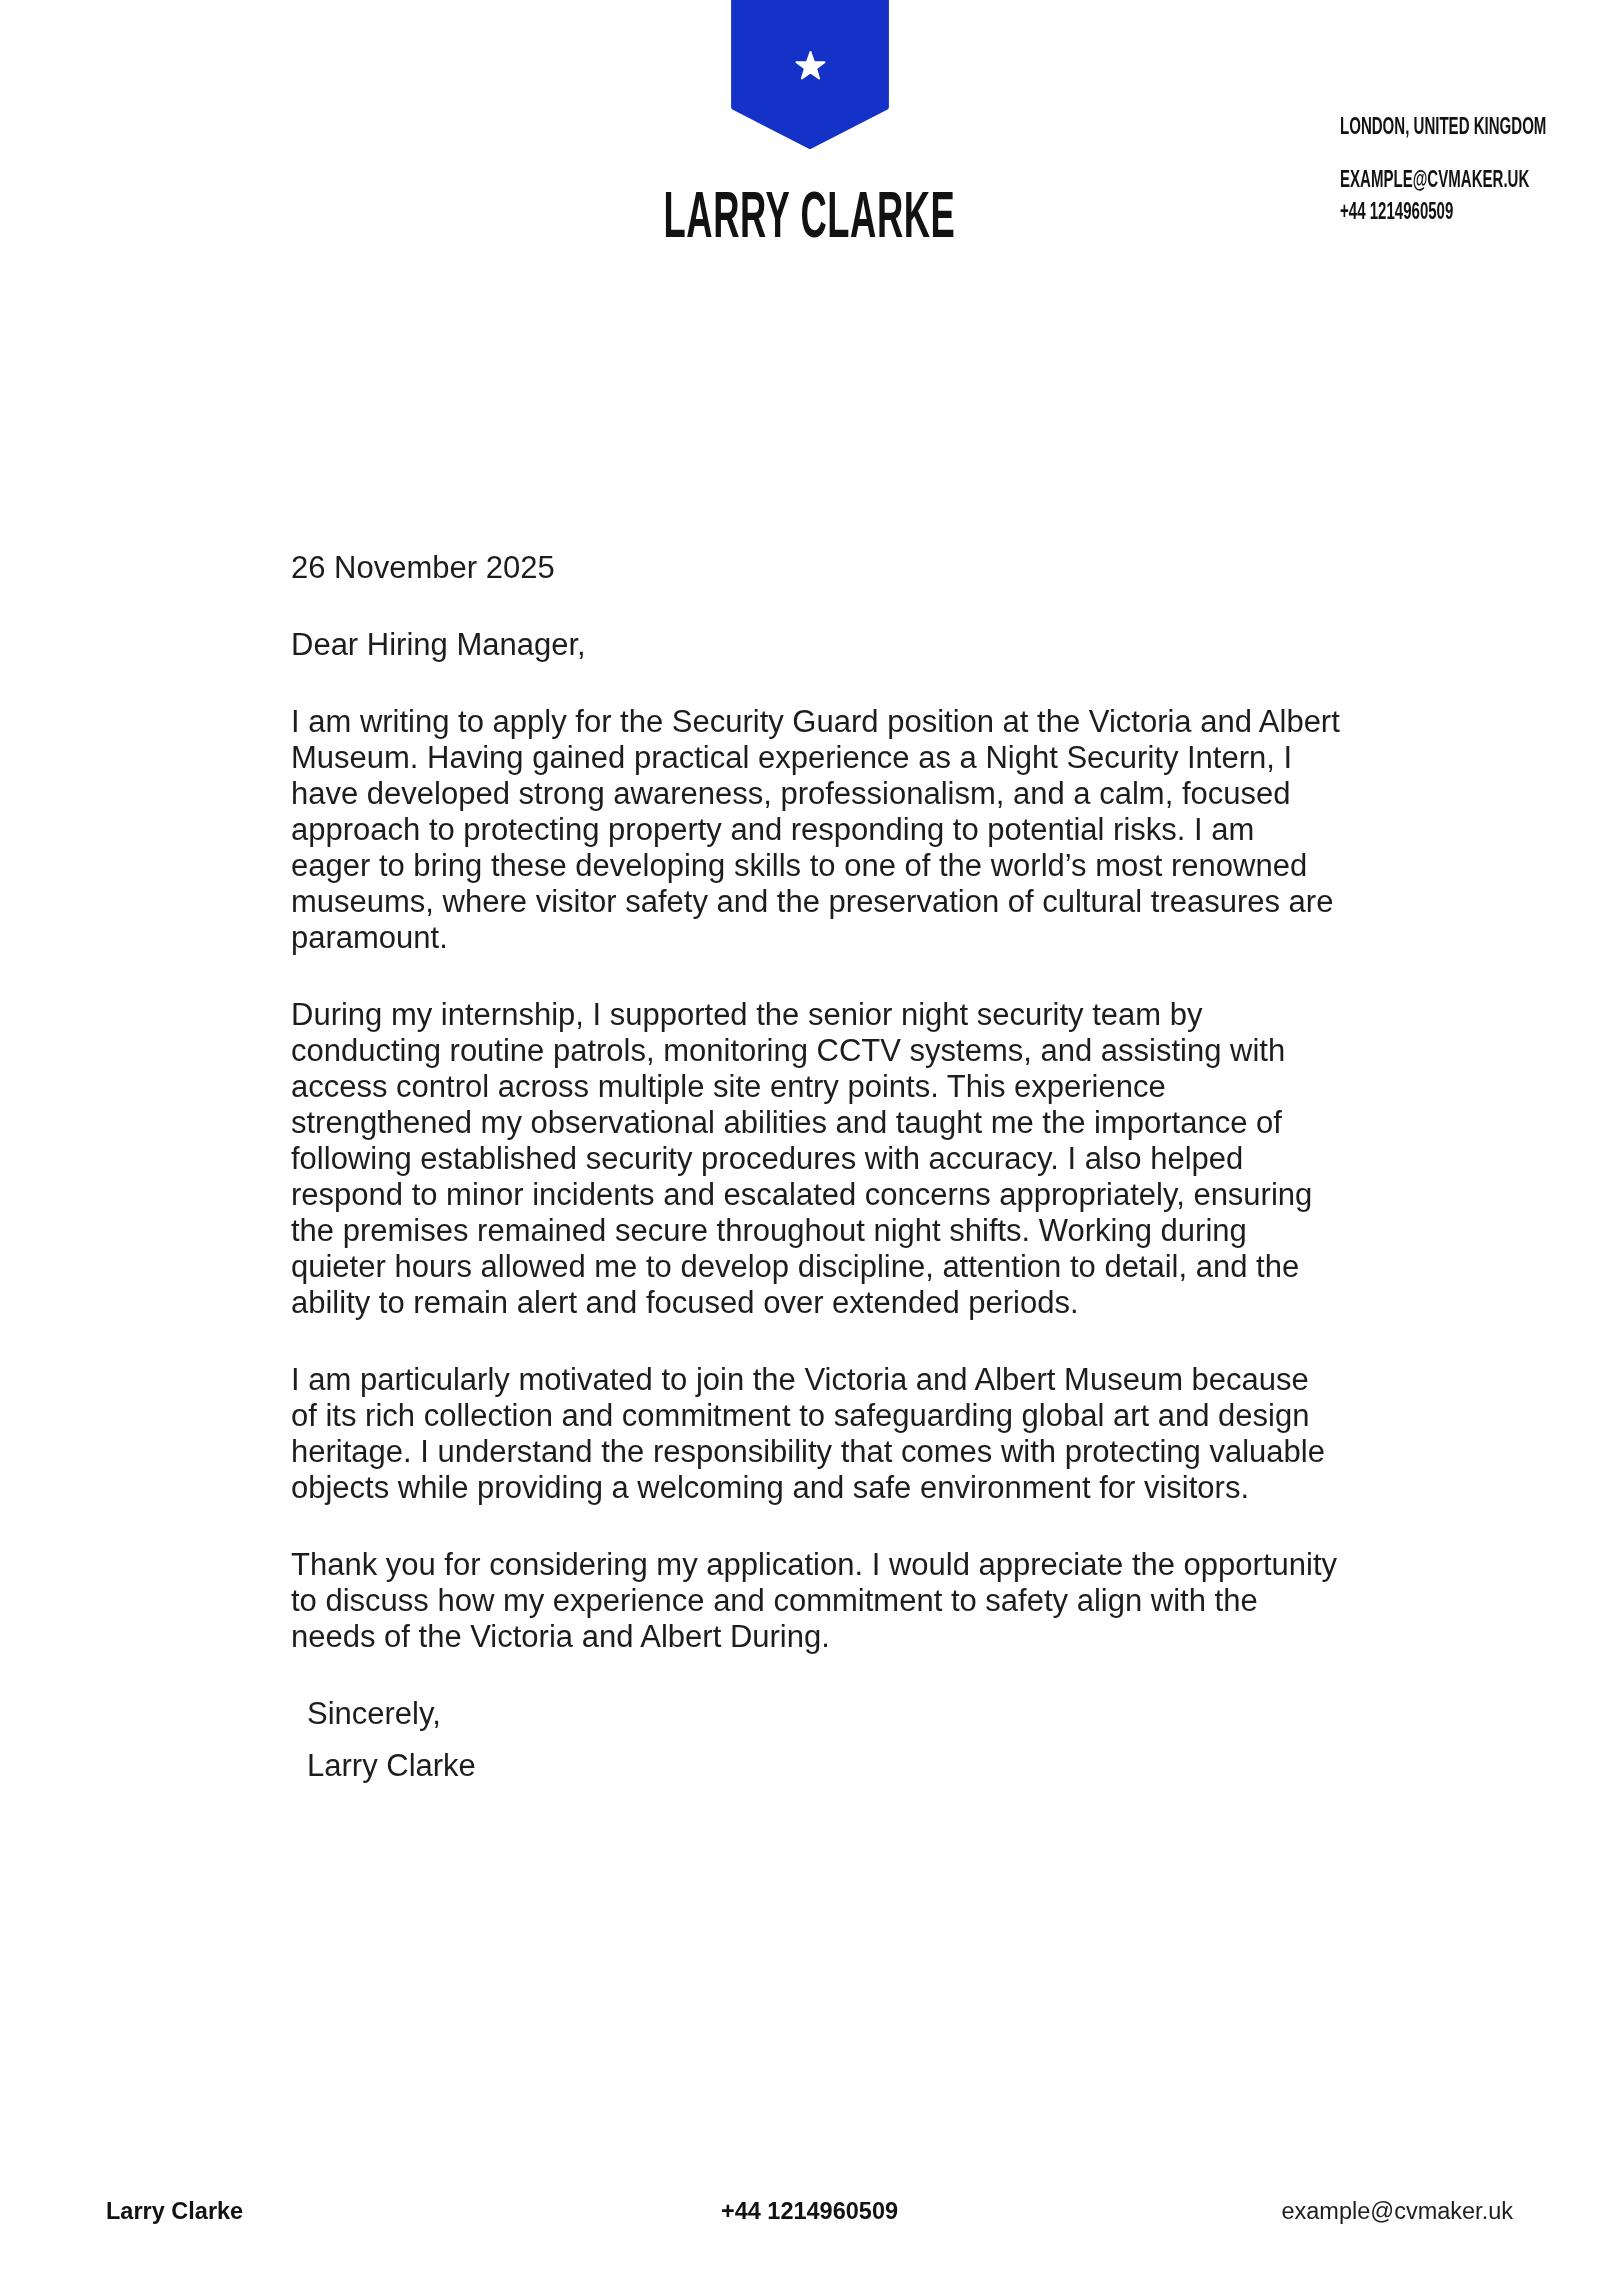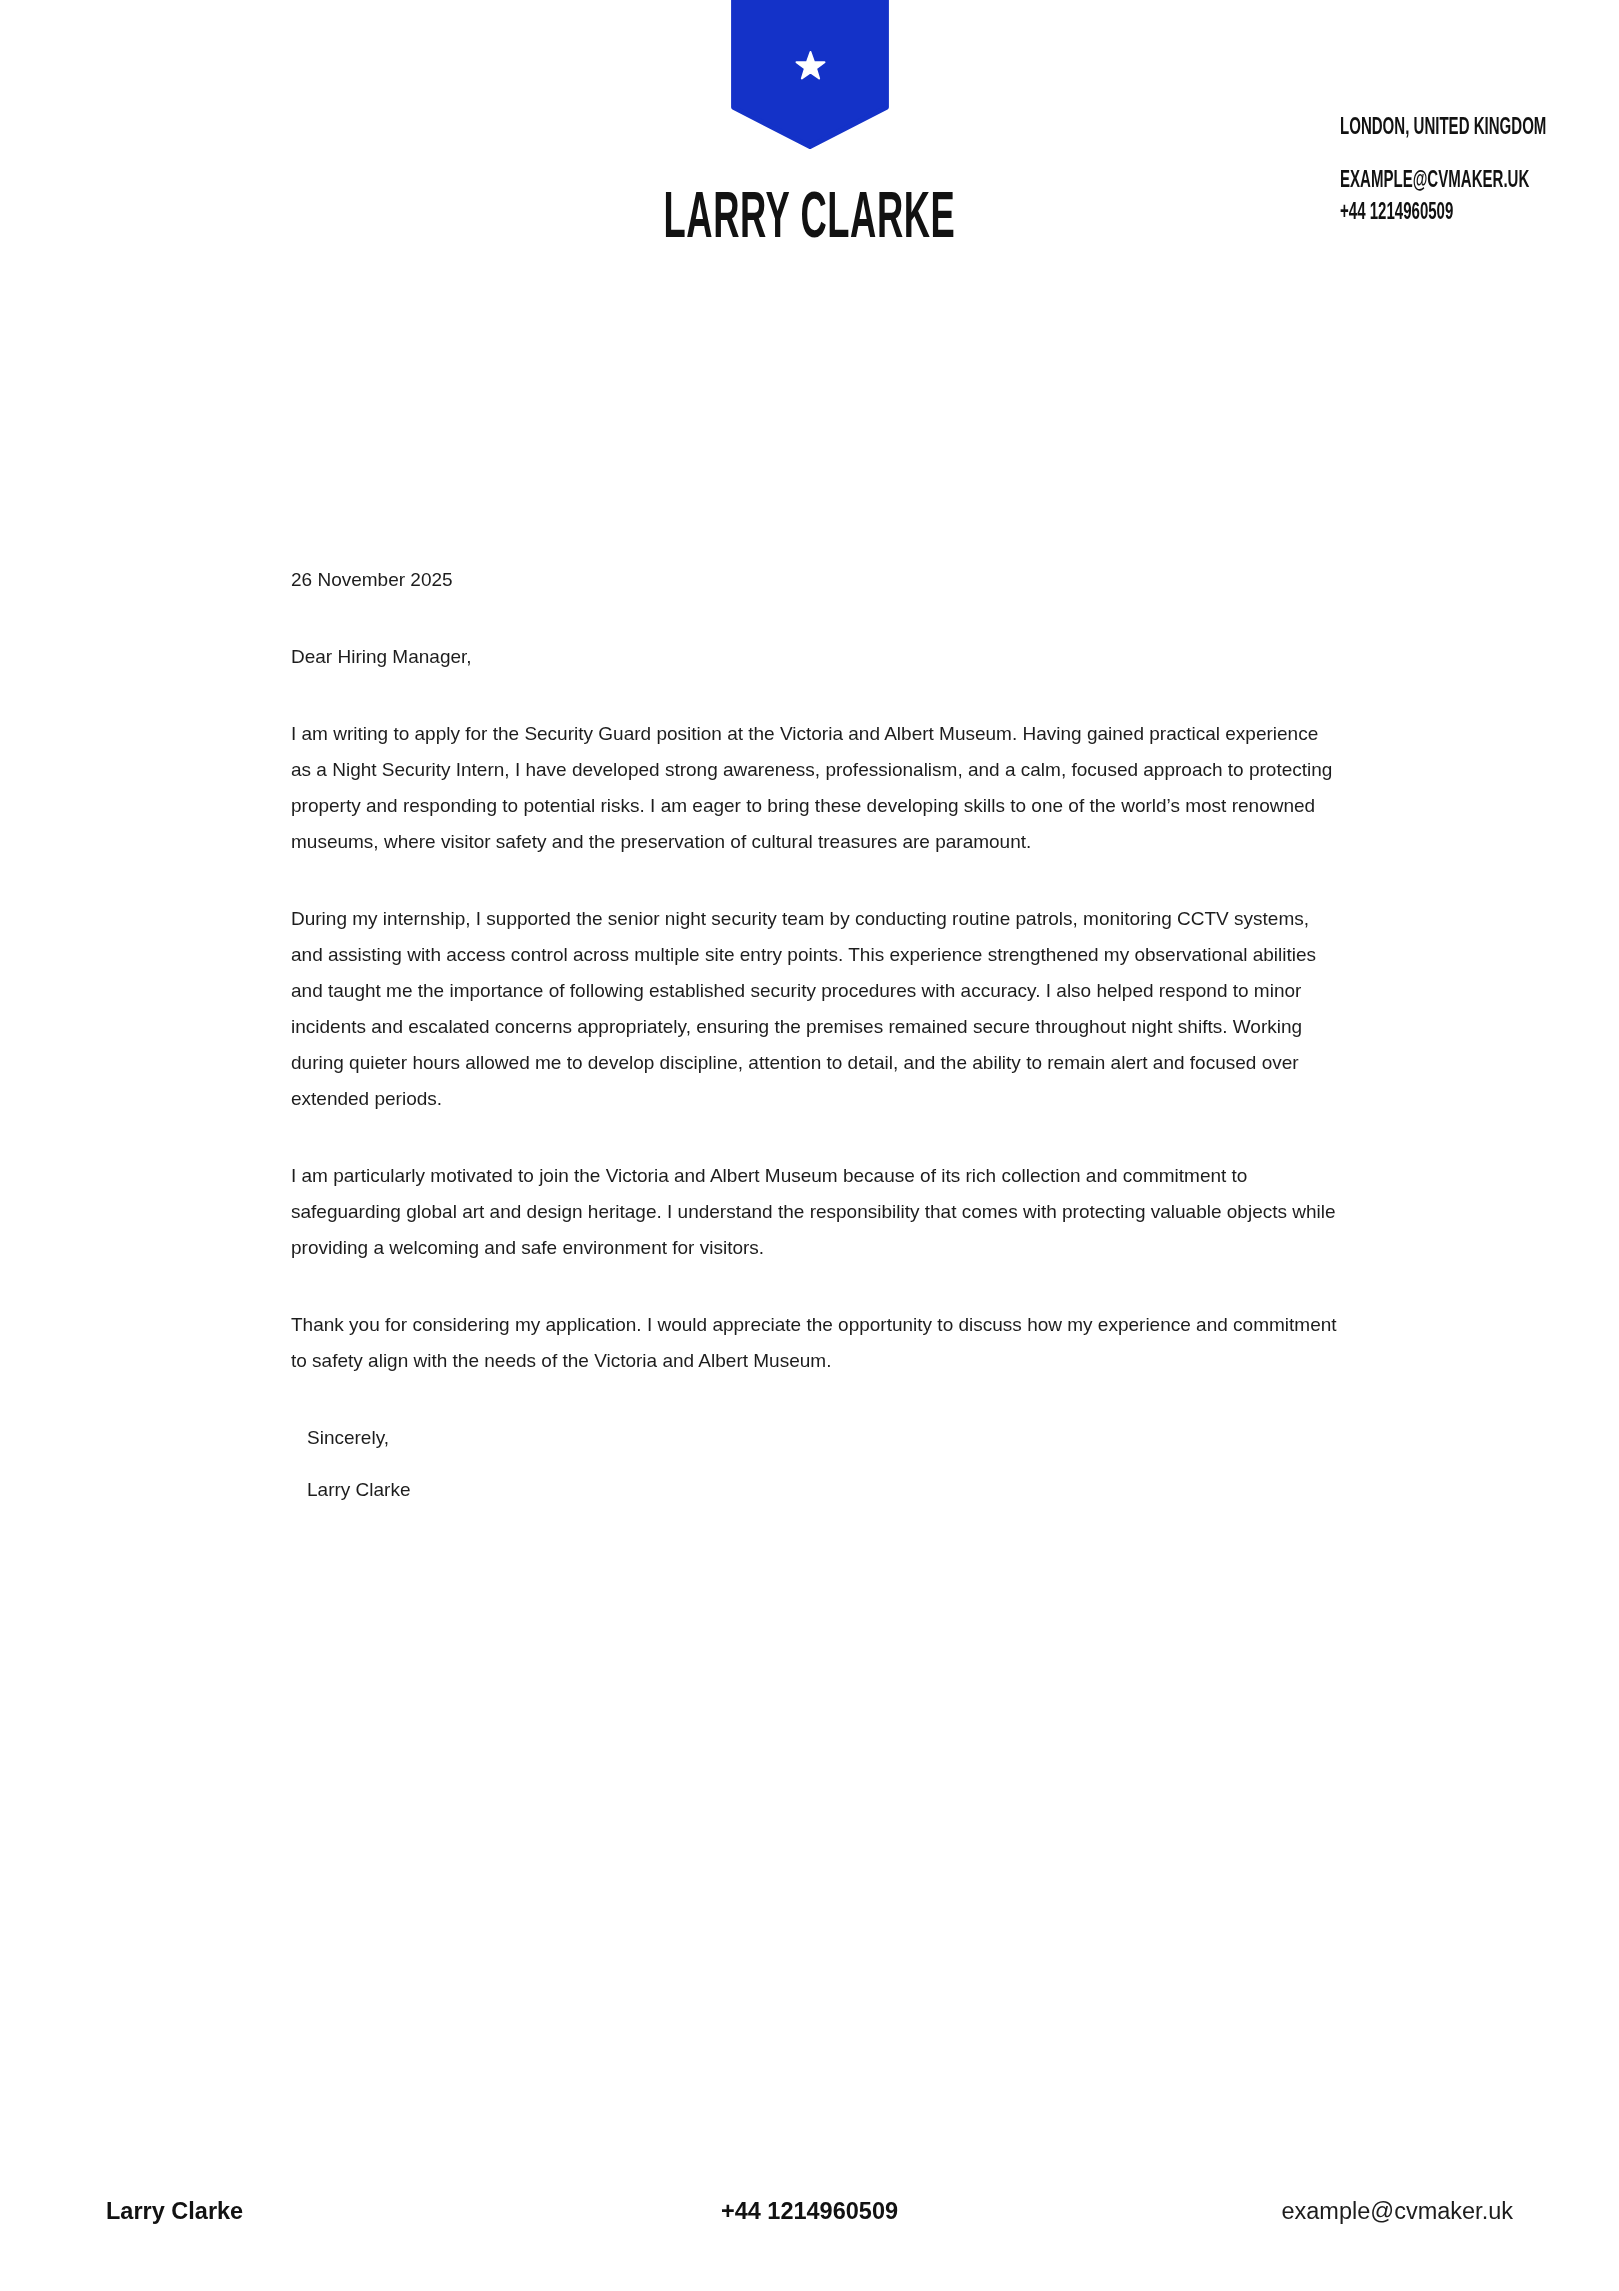--- a/index.html
+++ b/index.html
@@ -53,23 +53,23 @@
     color: #121212;
     white-space: nowrap;
   }
   .contact .line { display: block; }
   .contact .location { margin-bottom: 20.6px; }
 
   
   .body-text {
     position: absolute;
     left: 291px;
-    top: 562px;
+    top: 550px;
     width: 1049px;
-    font-size: 19px;
+    font-size: 31px;
     line-height: 36px;
     color: #1d1d1d;
   }
   .body-text p { margin: 0 0 41px 0; }
   .body-text p.tight { margin: 16px; }
 
   
   .footer {
     position: absolute;
     left: 0;
@@ -101,21 +101,21 @@
     <span class="line">EXAMPLE@CVMAKER.UK</span>
     <span class="line">+44 1214960509</span>
   </div>
 
   <div class="body-text">
     <p>26 November 2025</p>
     <p>Dear Hiring Manager,</p>
     <p>I am writing to apply for the Security Guard position at the Victoria and Albert Museum. Having gained practical experience as a Night Security Intern, I have developed strong awareness, professionalism, and a calm, focused approach to protecting property and responding to potential risks. I am eager to bring these developing skills to one of the world’s most renowned museums, where visitor safety and the preservation of cultural treasures are paramount.</p>
     <p>During my internship, I supported the senior night security team by conducting routine patrols, monitoring CCTV systems, and assisting with access control across multiple site entry points. This experience strengthened my observational abilities and taught me the importance of following established security procedures with accuracy. I also helped respond to minor incidents and escalated concerns appropriately, ensuring the premises remained secure throughout night shifts. Working during quieter hours allowed me to develop discipline, attention to detail, and the ability to remain alert and focused over extended periods.</p>
     <p>I am particularly motivated to join the Victoria and Albert Museum because of its rich collection and commitment to safeguarding global art and design heritage. I understand the responsibility that comes with protecting valuable objects while providing a welcoming and safe environment for visitors.</p>
-    <p>Thank you for considering my application. I would appreciate the opportunity to discuss how my experience and commitment to safety align with the needs of the Victoria and Albert Museum.</p>
+    <p>Thank you for considering my application. I would appreciate the opportunity to discuss how my experience and commitment to safety align with the needs of the Victoria and Albert During.</p>
     <p class="tight">Sincerely,</p>
     <p class="tight">Larry Clarke</p>
   </div>
 
   <div class="footer">
     <span class="f-left">Larry Clarke</span>
     <span class="f-center">+44 1214960509</span>
     <span class="f-right">example@cvmaker.uk</span>
   </div>
 

